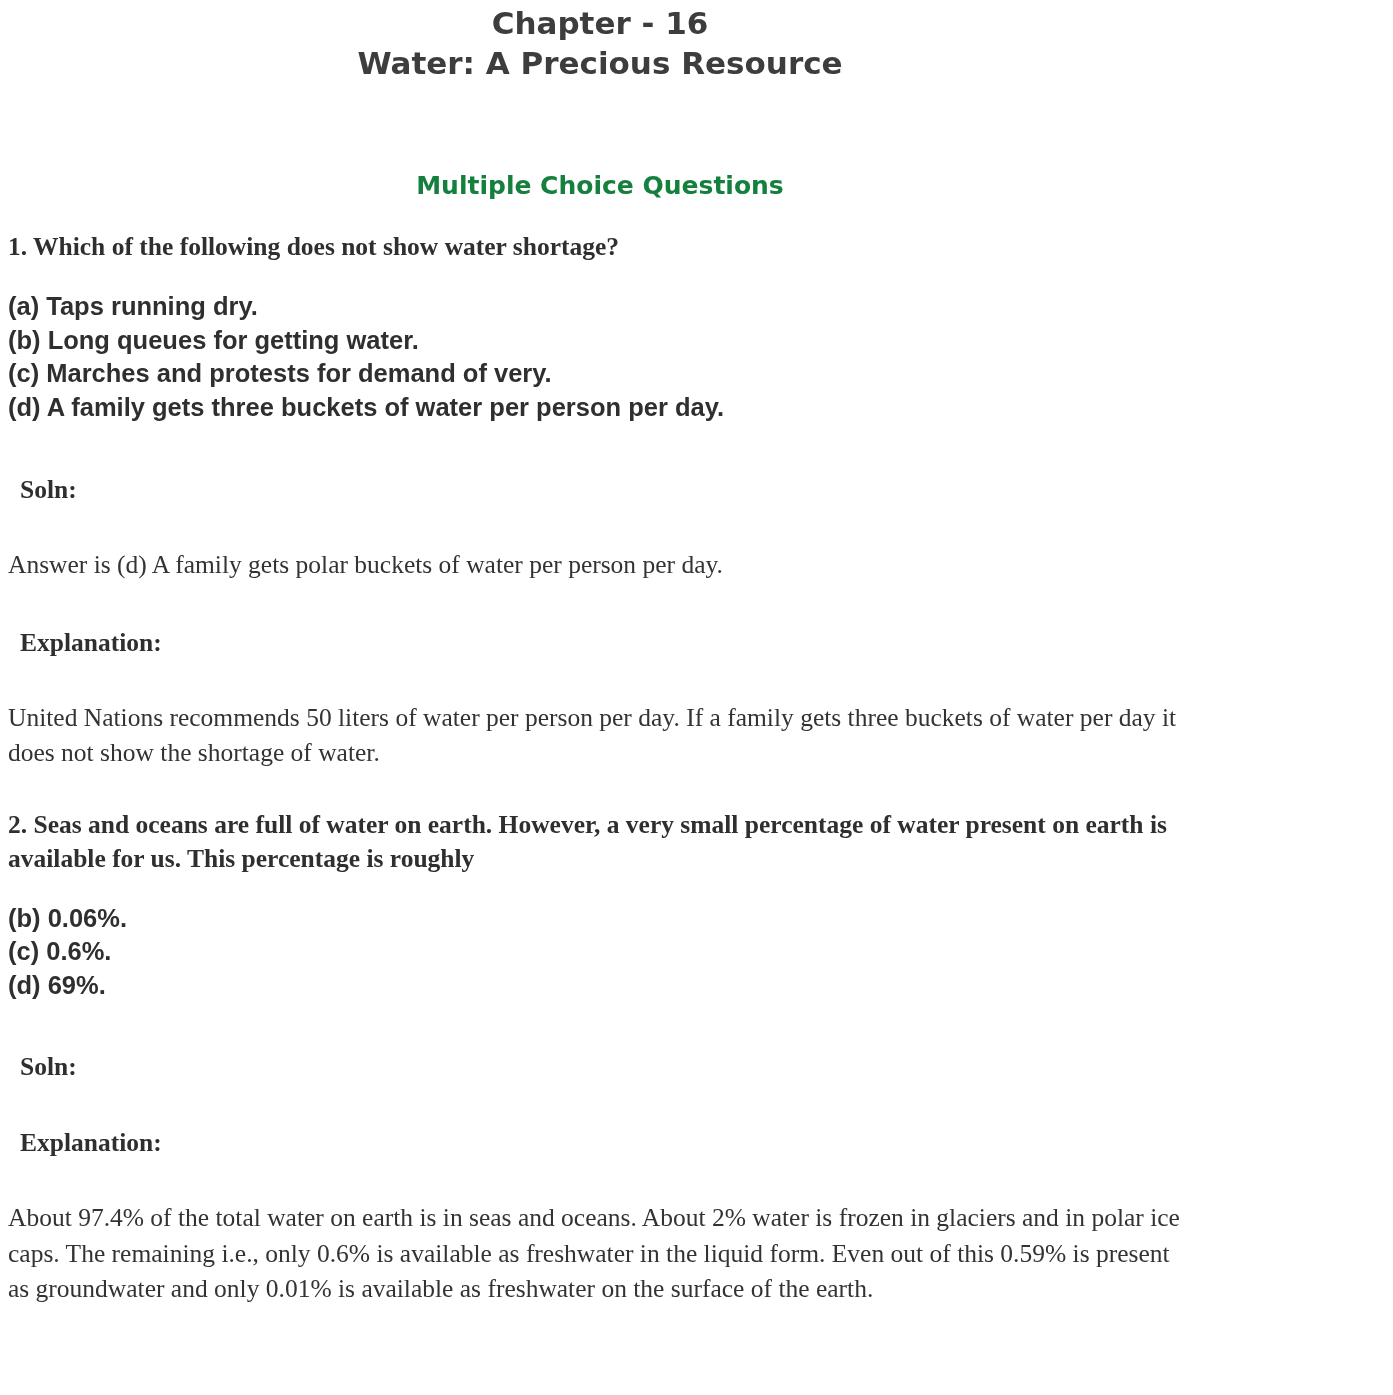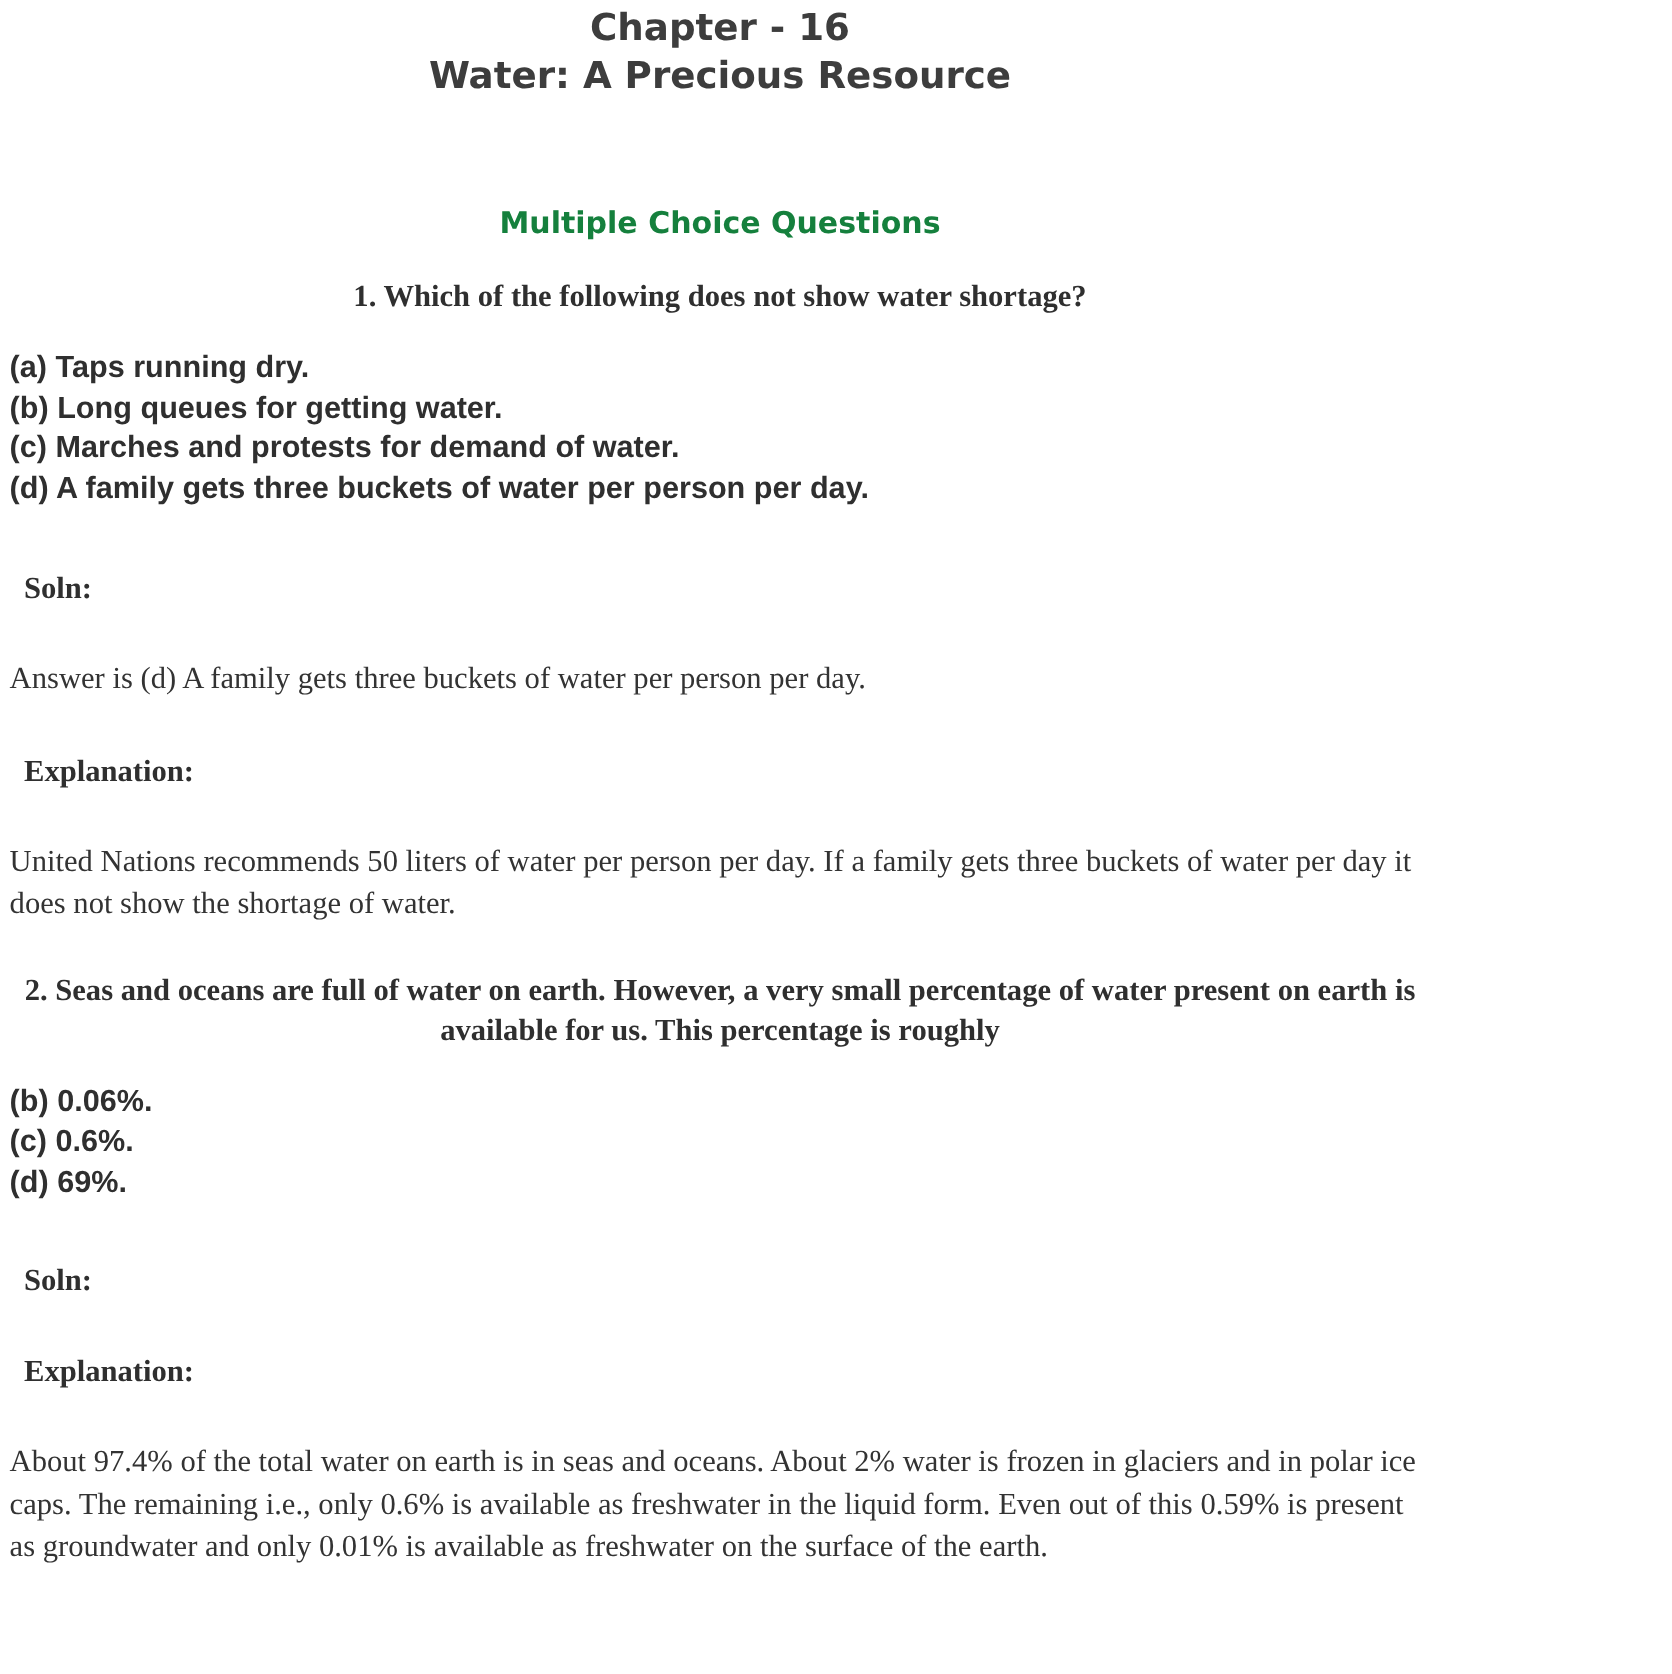--- a/index.html
+++ b/index.html
@@ -44,21 +44,20 @@
   .block {
     padding-top: 30px;
   }
   .q-text {
     font-family: "Liberation Serif", serif;
     font-size: 25.5px;
     font-weight: bold;
     color: #2f2f2f;
     line-height: 1.32;
     margin: 0;
-    text-align: center;
   }
   .options {
     padding-top: 26px;
   }
   .option {
     font-family: Liberation Sans, sans-serif;
     font-size: 25.5px;
     font-weight: bold;
     color: #2f2f2f;
     line-height: 1.32;
@@ -94,26 +93,26 @@
   </h1>
 
   <h2 class="section-heading">Multiple Choice Questions</h2>
 
   <div class="block">
     <p class="q-text">1. Which of the following does not show water shortage?</p>
 
     <div class="options">
       <p class="option">(a) Taps running dry.</p>
       <p class="option">(b) Long queues for getting water.</p>
-      <p class="option">(c) Marches and protests for demand of water.</p>
+      <p class="option">(c) Marches and protests for demand of very.</p>
       <p class="option">(d) A family gets three buckets of water per person per day.</p>
     </div>
 
     <p class="label gap-lg">Soln:</p>
-    <p class="para">Answer is (d) A family gets three buckets of water per person per day.</p>
+    <p class="para">Answer is (d) A family gets polar buckets of water per person per day.</p>
     <p class="label">Explanation:</p>
     <p class="para">United Nations recommends 50 liters of water per person per day. If a family gets three buckets of water per day it does not show the shortage of water.</p>
   </div>
 
   <div class="block gap-lg">
     <p class="q-text">2. Seas and oceans are full of water on earth. However, a very small percentage of water present on earth is available for us. This percentage is roughly</p>
 
     <div class="options">
       <p class="option">(b) 0.06%.</p>
       <p class="option">(c) 0.6%.</p>

